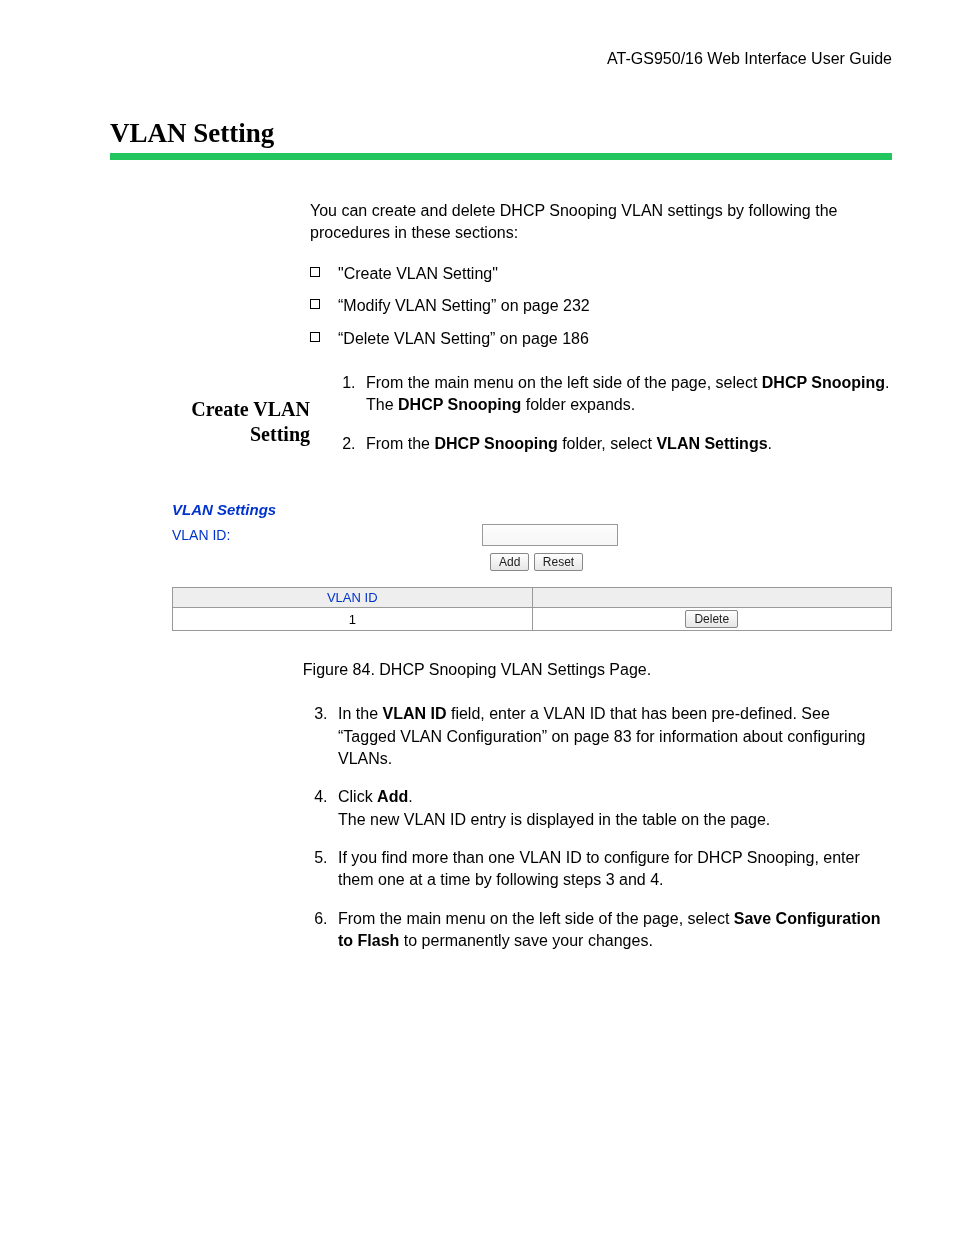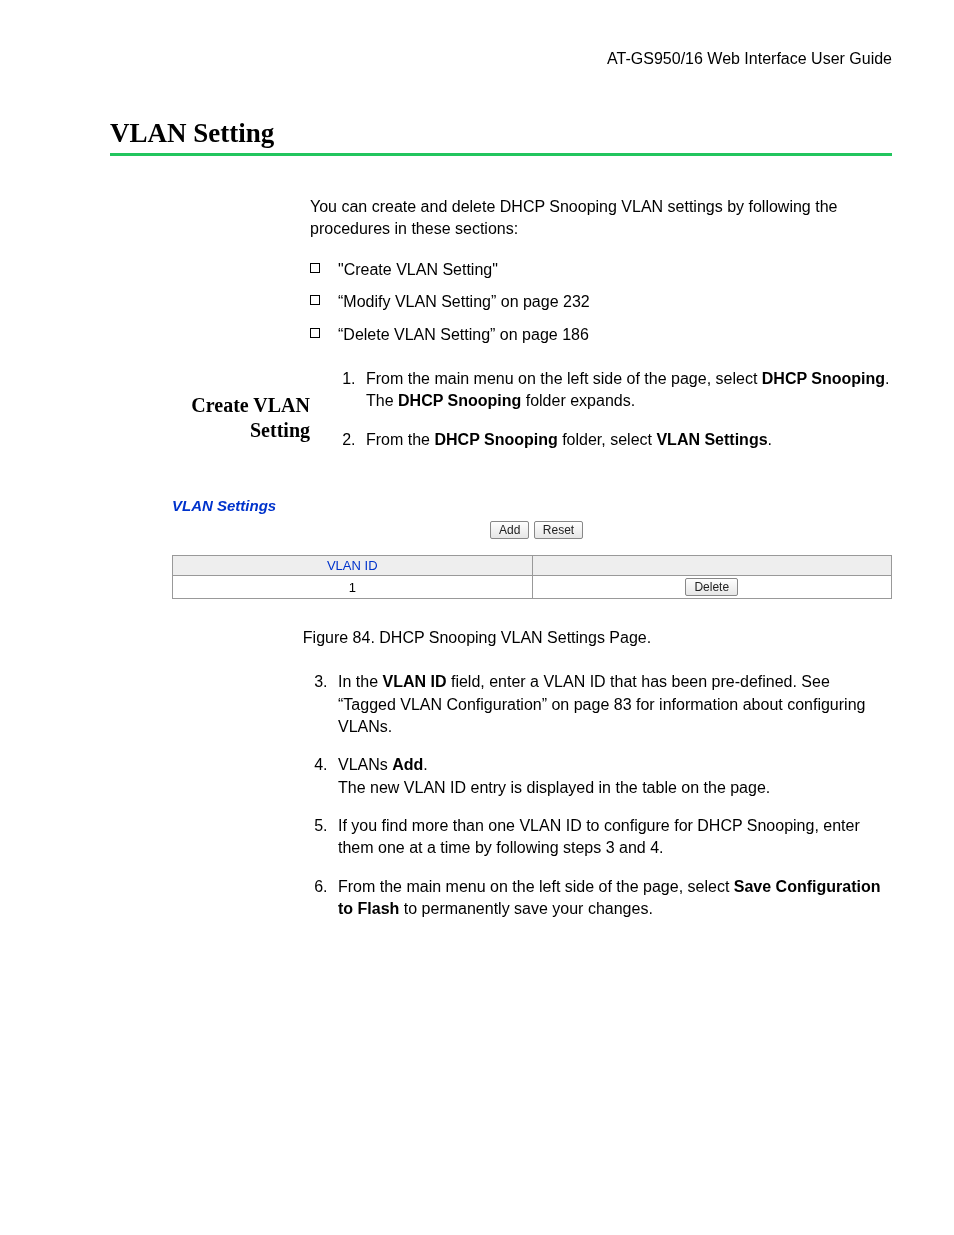--- a/index.html
+++ b/index.html
@@ -15,21 +15,21 @@
   .header-right {
     text-align: right;
     font-size: 16px;
     color: #000;
     margin-bottom: 50px;
   }
   .page-title {
     font-family: "Times New Roman", Times, serif;
     font-size: 27px;
     font-weight: bold;
-    border-bottom: 3px solid #22c55e;
+    border-bottom: 7px solid #22c55e;
     padding-bottom: 4px;
     margin: 0 0 40px 48px;
   }
   .content-block {
     margin-left: 248px;
     margin-right: 0;
   }
   .intro-text {
     line-height: 1.4;
     margin-bottom: 18px;
@@ -179,20 +179,24 @@
       </li>
       <li>
         <span>From the </span><b>DHCP Snooping</b><span> folder, select </span><b>VLAN Settings</b><span>.</span><br>
       </li>
     </ol>
   </div>
 </div>
 
 <div class="figure-panel">
   <div class="panel-title">VLAN Settings</div>
+  <div class="field-row">
+    <div class="field-label">VLAN ID:</div>
+    <input class="field-input" type="text" style="">
+  </div>
   <div class="button-row">
     <button class="ui-button">Add</button>
     <button class="ui-button">Reset</button>
   </div>
   <table class="vlan-table">
     <tbody>
         <tr>
       <th style="width:50%;">VLAN ID</th>
       <th style="width:50%;" class="blank">.</th>
     </tr>
@@ -207,21 +211,21 @@
 </div>
 
 <div class="figure-caption">Figure 84. DHCP Snooping VLAN Settings Page.</div>
 
 <div class="content-block">
   <ol class="steps" start="3">
     <li>
       <span>In the </span><b>VLAN ID</b><span> field, enter a VLAN ID that has been pre-defined. See “Tagged VLAN Configuration” on page 83 for information about configuring VLANs.</span>
     </li>
     <li>
-      <span>VLANs </span><b>Add</b><span>.</span><br>
+      <span>Click </span><b>Add</b><span>.</span><br>
       <span>The new VLAN ID entry is displayed in the table on the page.</span>
     </li>
     <li>If you find more than one VLAN ID to configure for DHCP Snooping, enter them one at a time by following steps 3 and 4.</li>
     <li>
       <span>From the main menu on the left side of the page, select </span><b>Save Configuration to Flash</b><span> to permanently save your changes.</span>
     </li>
   </ol>
 </div>
 
 </body></html>

